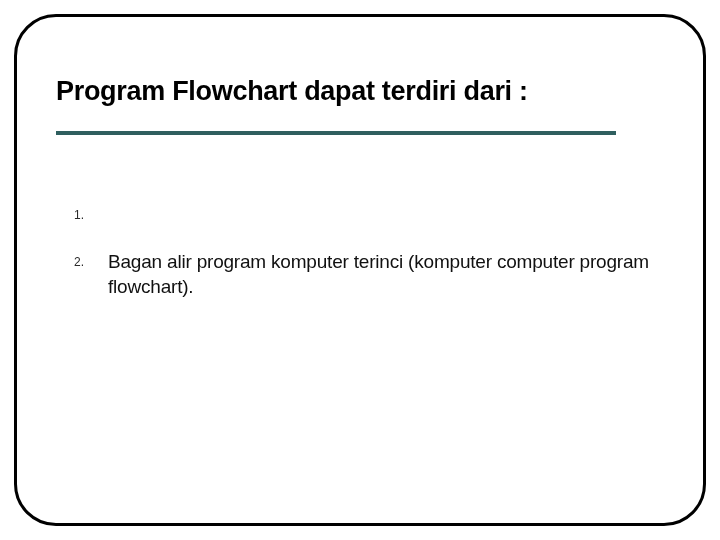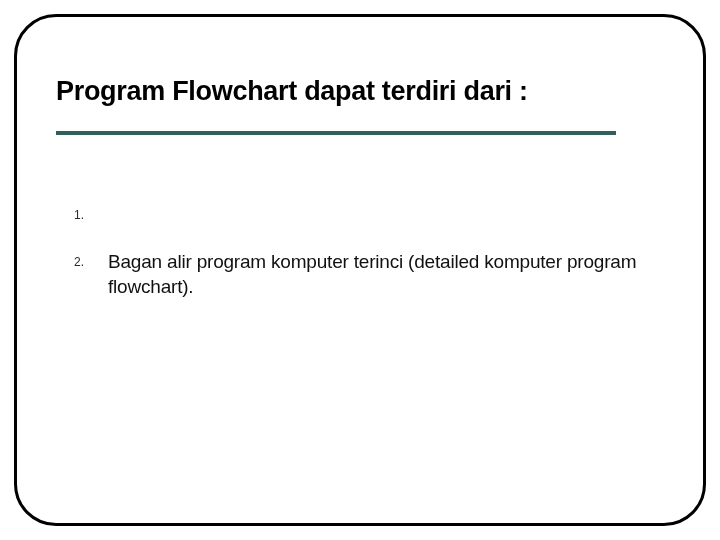--- a/index.html
+++ b/index.html
@@ -76,16 +76,16 @@
 <div class="content">
   <h1 class="title">Program Flowchart dapat terdiri dari :</h1>
   <div class="divider"></div>
 
   <div class="list">
     <div class="list-item">
       <span class="list-num">1.</span>
     </div>
     <div class="list-item">
       <span class="list-num">2.</span>
-      <span class="list-text">Bagan alir program komputer terinci  (detailed komputer program flowchart).</span>
+      <span class="list-text">Bagan alir program komputer terinci  (komputer computer program flowchart).</span>
     </div>
   </div>
 </div>
 
 </body></html>

